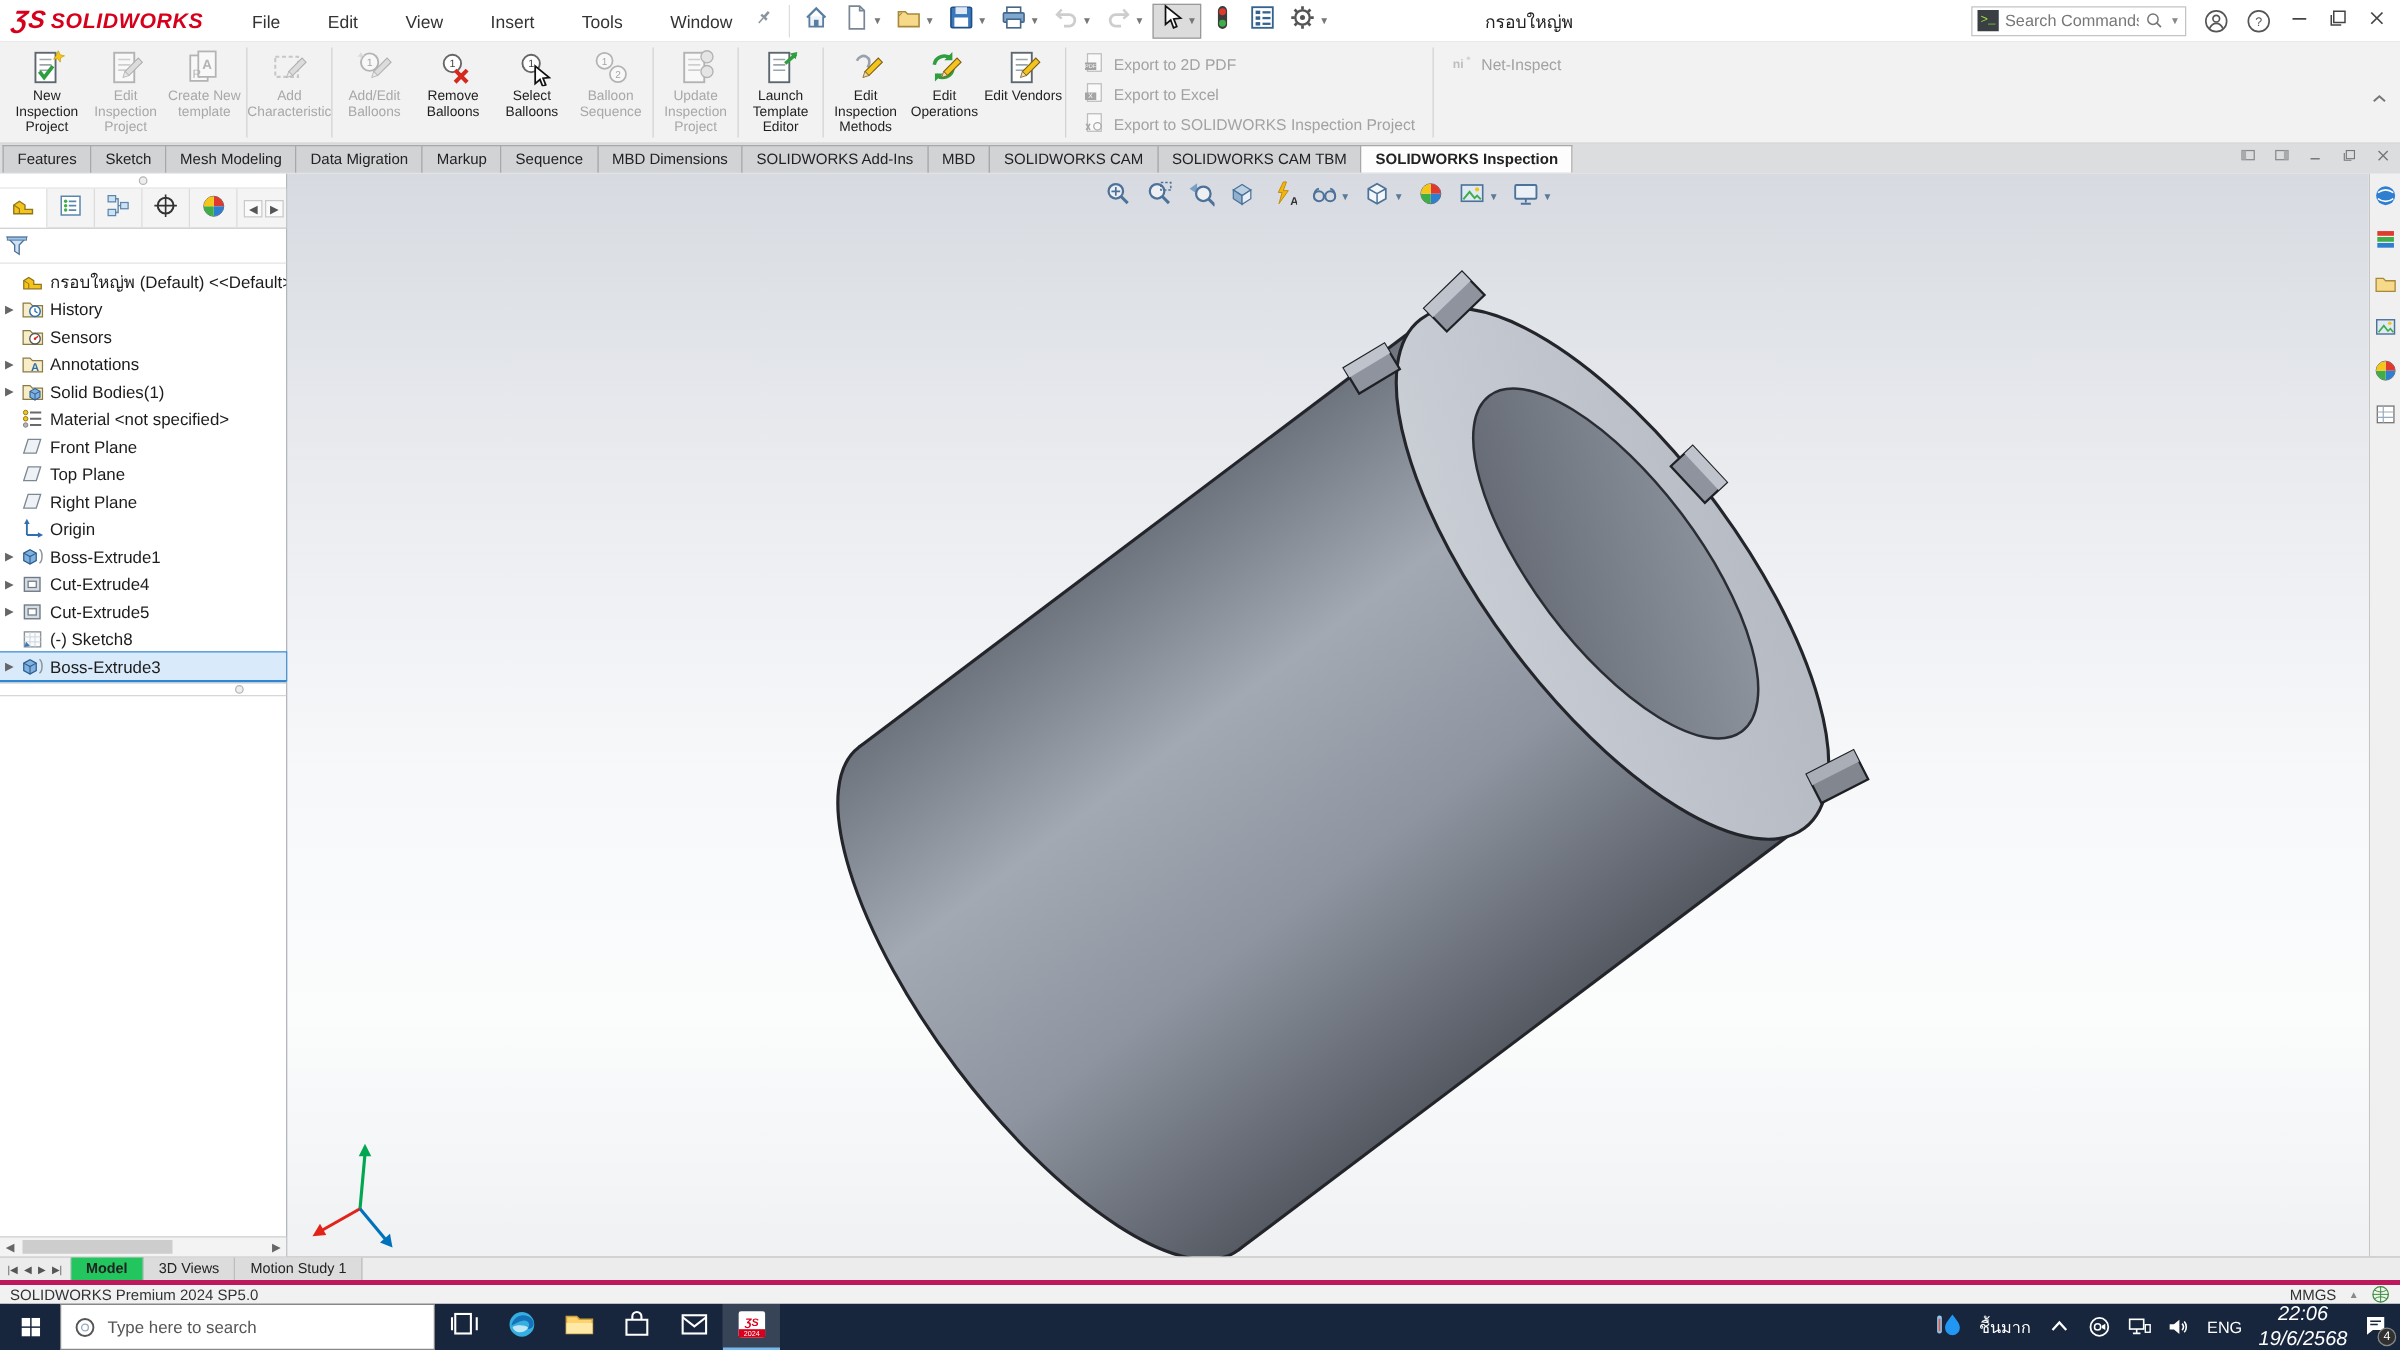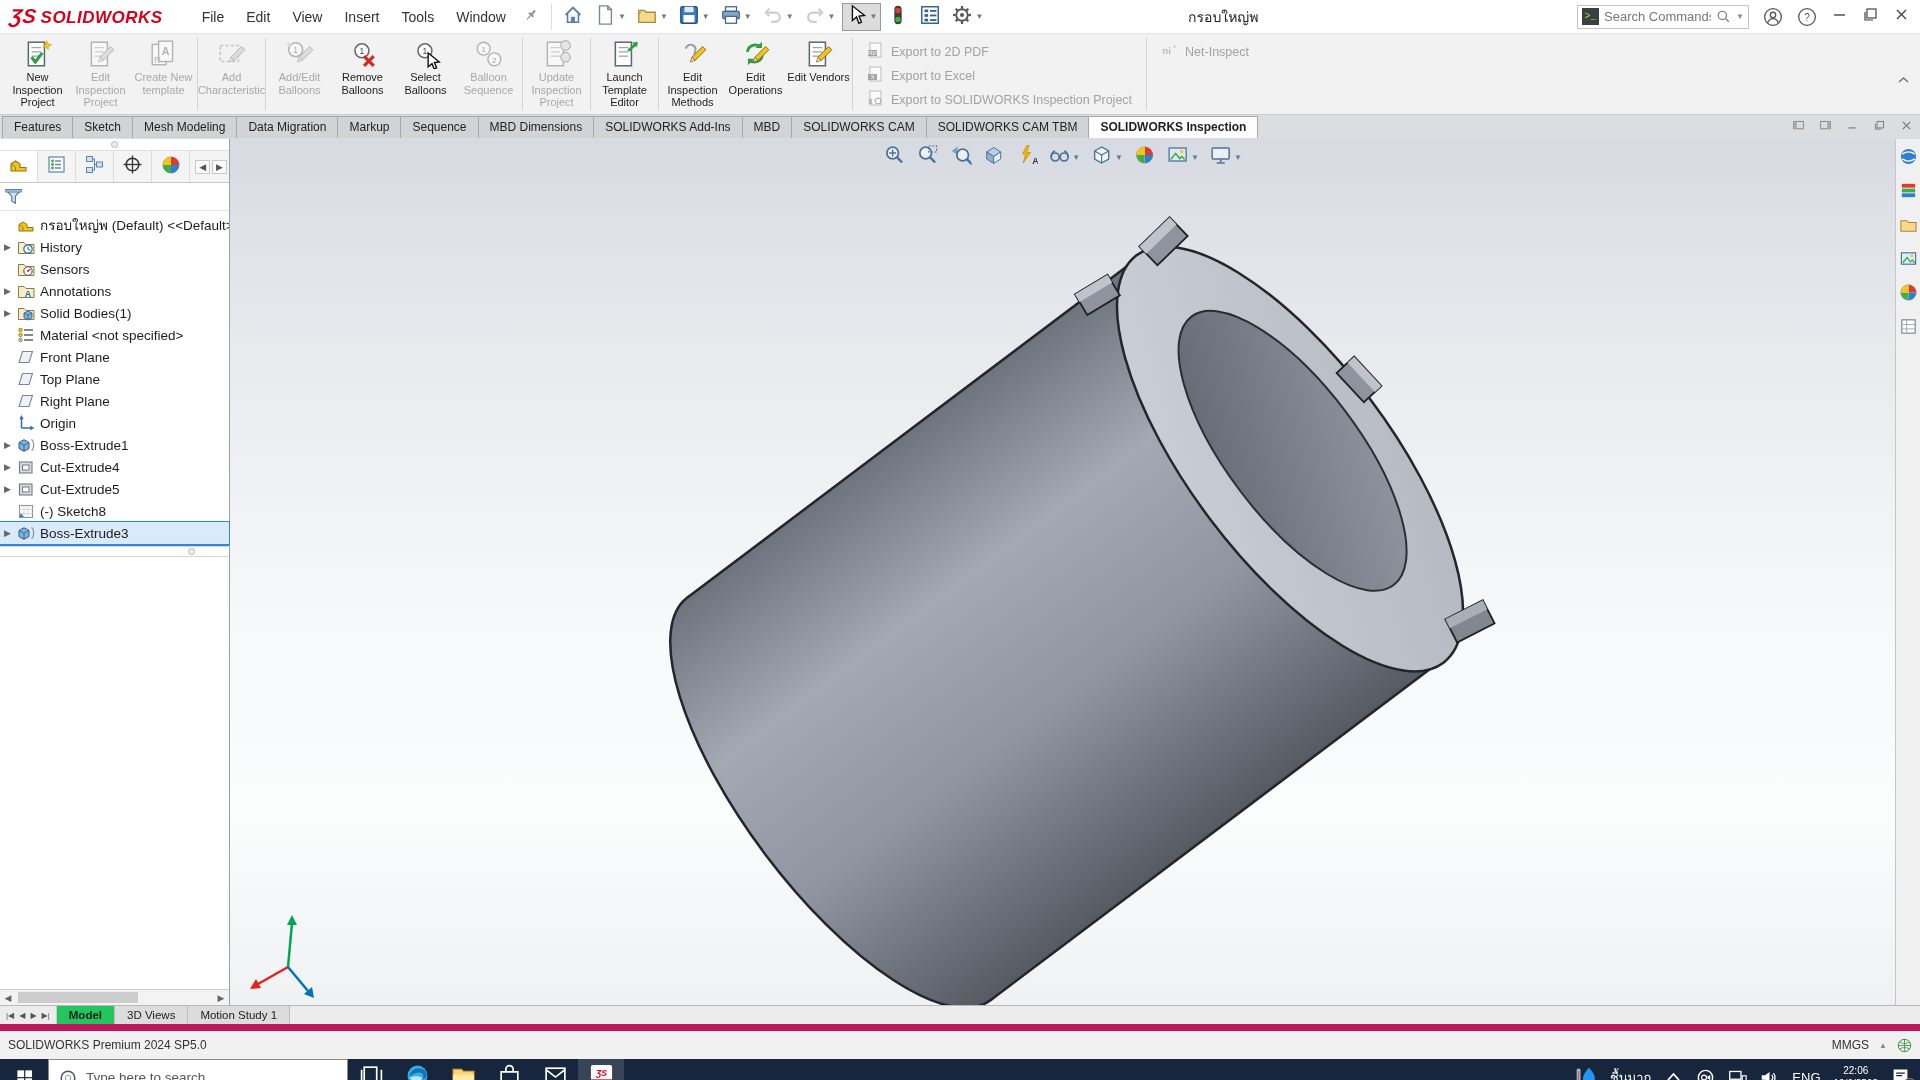--- a/index.html
+++ b/index.html
@@ -4,21 +4,21 @@
 <style>
   * { margin:0; padding:0; box-sizing:border-box; }
   html,body { width:1920px; height:1080px; overflow:hidden;
     font-family:"Liberation Sans", sans-serif; background:#fff; }
   .titlebar { height:34px; background:#fff; border-bottom:1px solid #e4e4e4;
     display:flex; align-items:center; position:relative; }
   .logo { display:flex; align-items:baseline; margin-left:10px; color:#d6001c;
     font-size:17px; font-style:italic; letter-spacing:.5px; }
   .logo .mark { font-weight:bold; font-size:20px; margin-right:4px; transform:skewX(-8deg); }
   .logo b { font-weight:bold; } .logo .lt { font-weight:bold; }
-  .menus { display:flex; margin-left:28px; }
+  .menus { display:flex; margin-left:28px;gap:16px; }
   .menu-item { padding:0 11px; font-size:14px; color:#333; line-height:34px; cursor:default; }
   .pin { margin:0 6px; }
   .vdiv { width:1px; height:26px; background:#ddd; margin:0 6px; }
   .qtbar { display:flex; align-items:center; gap:2px; }
   .qt { height:28px; display:flex; align-items:center; padding:0 3px; border:1px solid transparent; }
   .qt svg { width:22px; height:22px; }
   .qt .caret { font-size:8px; color:#777; margin-left:2px; }
   .qt.active { background:#dcdcdc; border:1px solid #999; }
   .qt.disabled svg { filter:grayscale(1) opacity(.5); }
   .doc-title { position:absolute; left:1188px; top:0; line-height:34px; font-size:14px; color:#222; }
@@ -83,37 +83,37 @@
   .hicon .caret { font-size:8px; color:#5c7globe7; color:#5c7a97; }
   .model-svg { position:absolute; inset:0; }
   .rightstrip { width:25px; background:#f0f0f1; border-left:1px solid #c6c6c6;
     display:flex; flex-direction:column; align-items:center; padding-top:8px; gap:11px; }
   .rightstrip svg { width:19px; height:19px; }
   .viewtabs { height:19px; background:#ececec; border-top:1px solid #b9b9b9; display:flex; align-items:stretch; font-size:11.5px; }
   .vnav { display:flex; align-items:center; gap:1px; padding:0 4px; color:#555; font-size:8px; border-right:1px solid #c9c9c9; }
   .vnav span { padding:0 2px; }
   .vtab { display:flex; align-items:center; padding:0 12px; border-right:1px solid #bdbdbd; background:#dcdcdc; color:#222; }
   .vtab.active { background:#22c55e; font-weight:bold; }
-  .statusbar { height:35px; background:#f1f1f2; border-top:7px solid #be185d; display:flex; align-items:center;
+  .statusbar { height:19px; background:#f1f1f2; border-top:4px solid #be185d; display:flex; align-items:center;
     font-size:12px; color:#333; padding:0 8px; }
   .sb-right { margin-left:auto; display:flex; align-items:center; gap:10px; }
   .sb-right svg { width:15px; height:15px; }
   .taskbar { height:37px; background:#17263c; display:flex; align-items:stretch; color:#fff; }
   .tstart { width:48px; display:flex; align-items:center; justify-content:center; }
   .tstart svg { width:19px; height:19px; }
   .tsearch { width:300px; background:#fff; border:1px solid #888; display:flex; align-items:center; gap:9px; padding:0 10px; }
   .tsearch svg { width:18px; height:18px; }
   .tsearch .ph { color:#555; font-size:13.5px; }
   .tapp { width:46px; display:flex; align-items:center; justify-content:center; position:relative; }
   .tapp svg { width:25px; height:25px; }
   .tapp.active { background:rgba(255,255,255,.14); box-shadow:inset 0 -2px 0 #76b9ed; }
   .tray { margin-left:auto; display:flex; align-items:center; gap:13px; padding-right:10px; font-size:13px; }
   .tray svg { width:19px; height:19px; }
   .tray .wx svg { width:22px; height:24px; }
-  .clock { text-align:center; font-size:10px; line-height:1.25; }
+  .clock { text-align:center; font-size:16px; line-height:1.25;font-style:italic; }
   .badge-wrap { position:relative; }
   .badge { position:absolute; right:-7px; bottom:-4px; width:15px; height:15px; border-radius:50%;
     background:#303030; border:1px solid #888; color:#fff; font-size:10px; display:flex; align-items:center; justify-content:center; }
   .caret { font-size:8px; color:#888; }
 </style>
 </head>
 <body>
 
 <div class="titlebar">
   <div class="logo">

